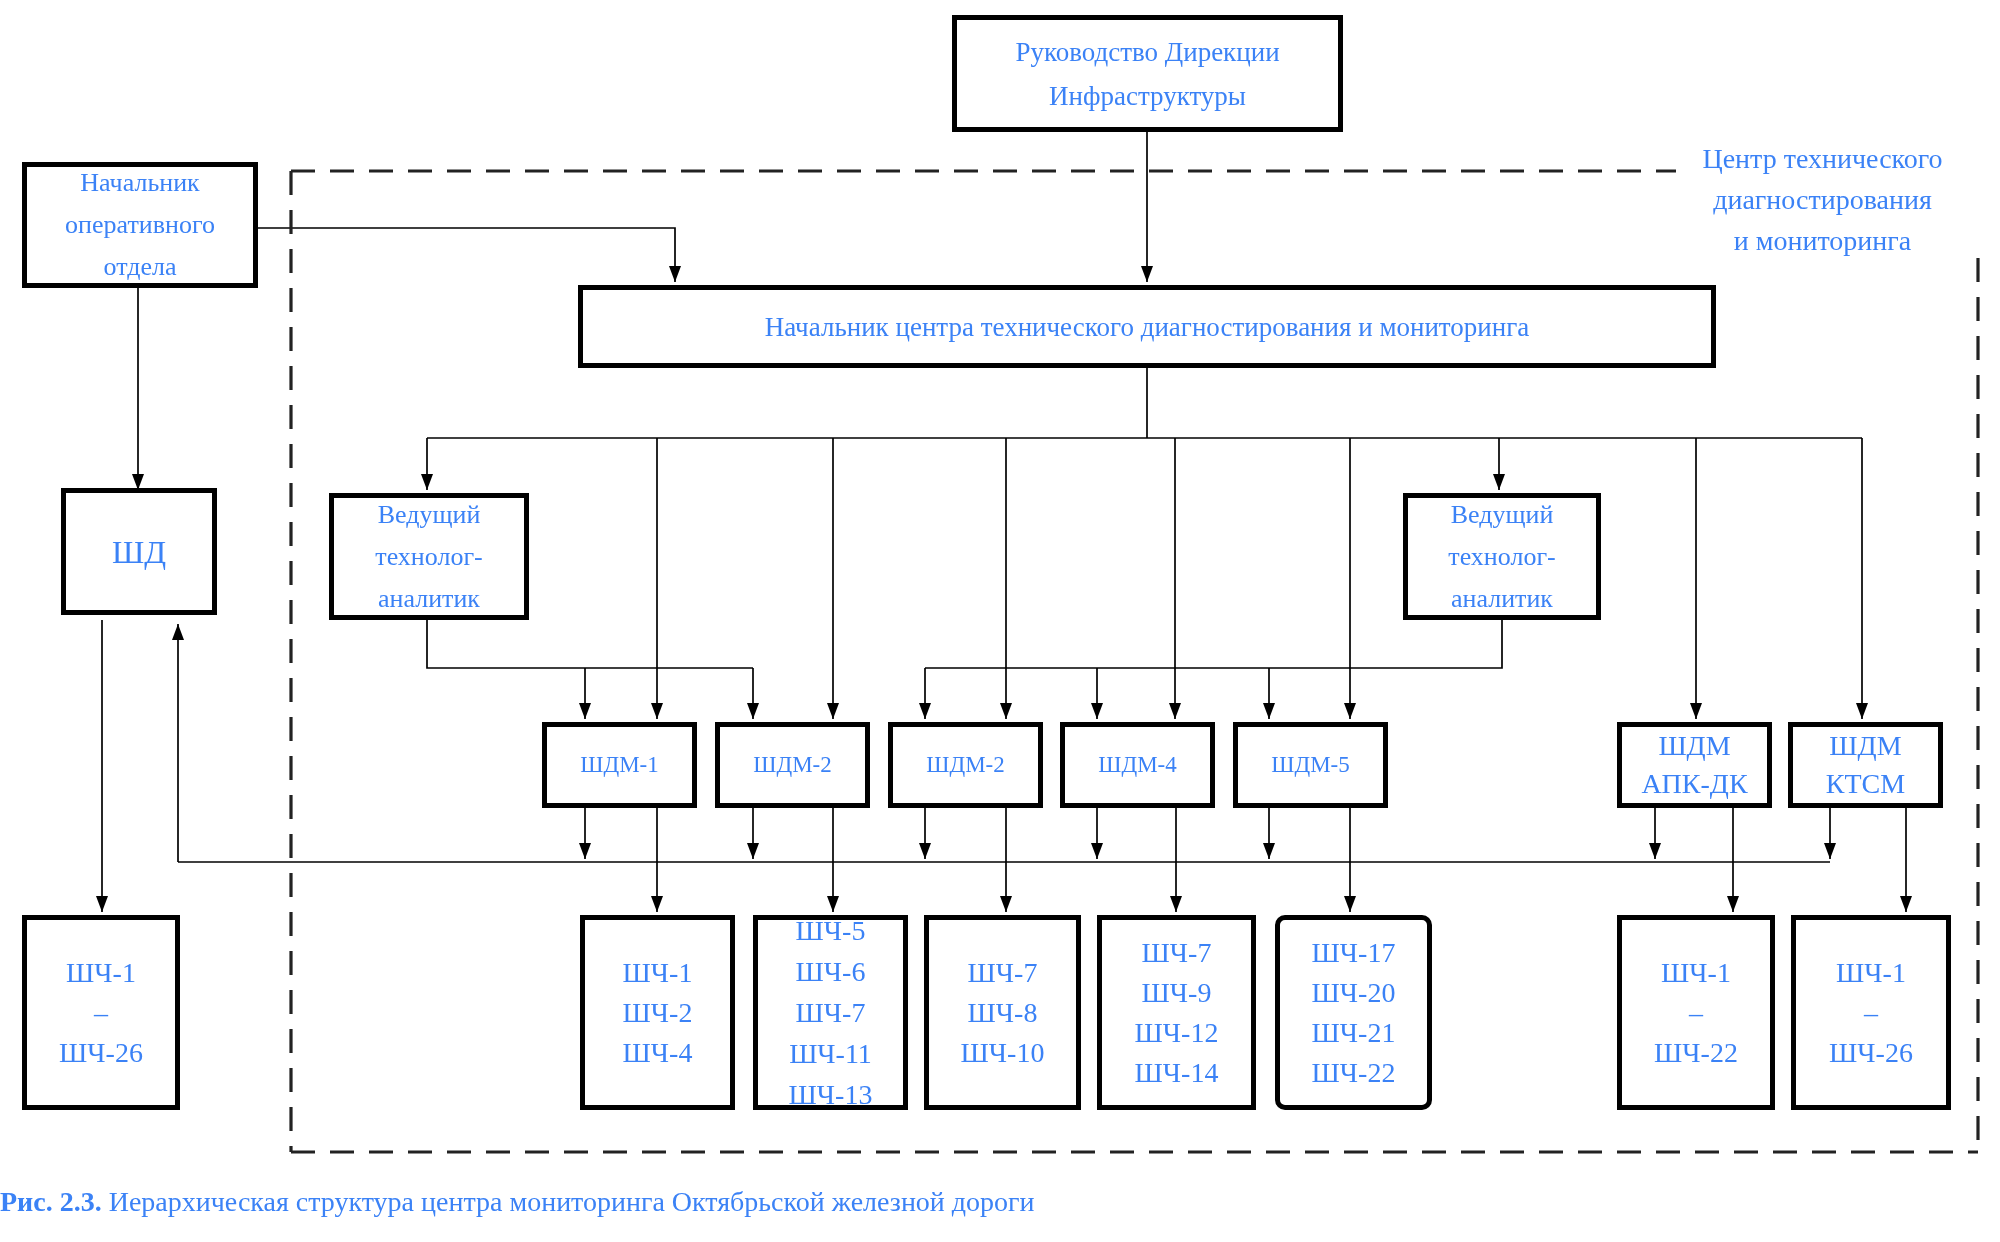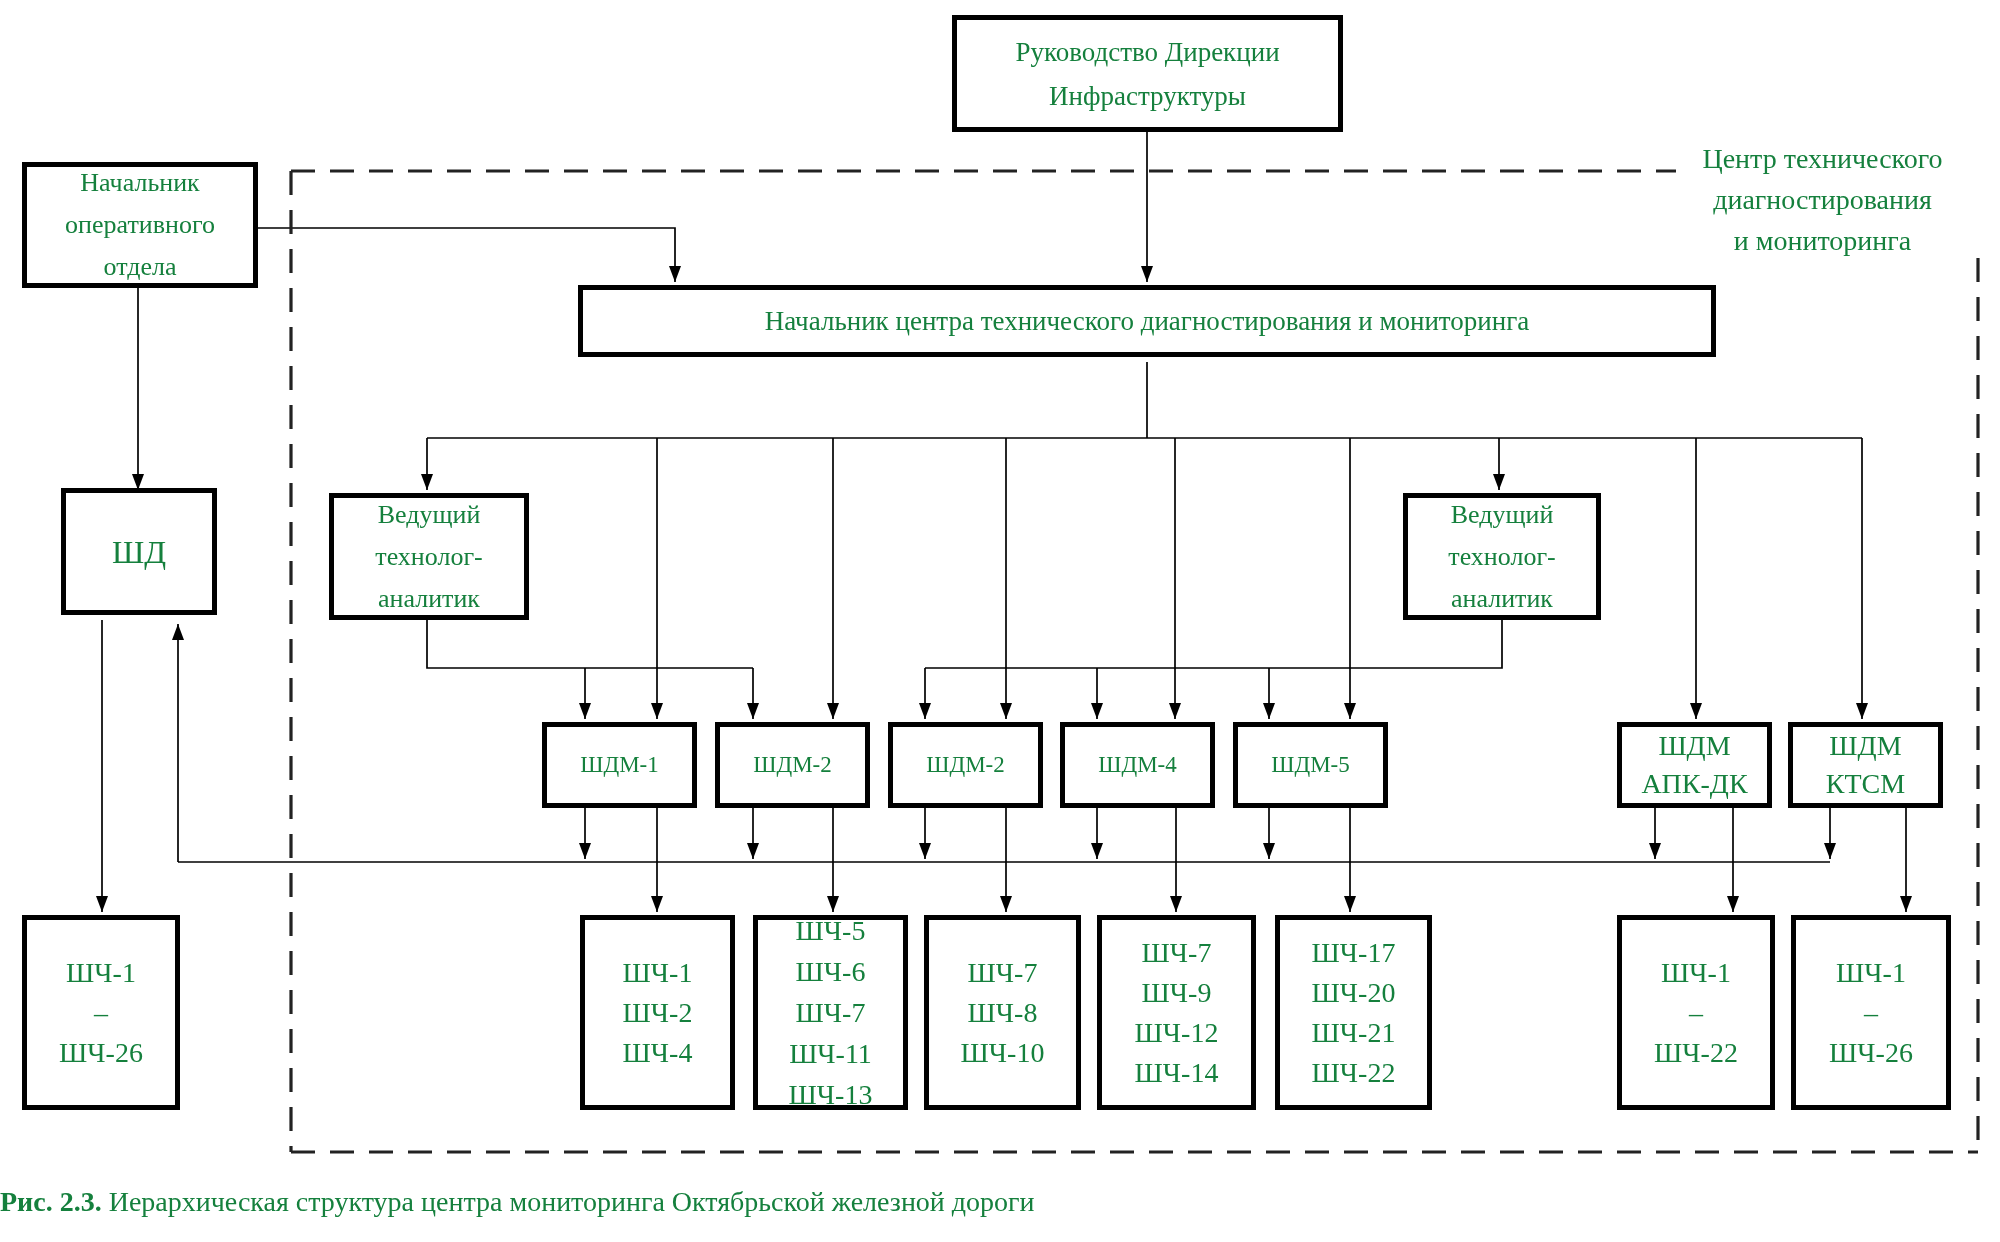--- a/index.html
+++ b/index.html
@@ -1,49 +1,49 @@
 <!DOCTYPE html>
 <html><head>
 <meta charset="utf-8">
 <style>
   html,body{margin:0;padding:0;background:#fff;}
   .page{
     position:relative;
     width:2000px;height:1242px;
     background:#fff;
     font-family:"Liberation Serif", serif;
-    color:#15803d;
+    color:#3b82f6;
     overflow:hidden;
   }
   .wires{position:absolute;left:0;top:0;z-index:1;}
   .node{
     position:absolute;box-sizing:border-box;
     background:#fff;border:5px solid #000;
     display:flex;align-items:center;justify-content:center;
     text-align:center;white-space:pre-line;
     z-index:2;line-height:40px;font-size:27px;
   }
   .n-lead{left:952px;top:15px;width:391px;height:117px;line-height:44px;}
   .n-ops{left:22px;top:162px;width:236px;height:126px;font-size:26px;line-height:42px;}
-  .n-wide{left:578px;top:285px;width:1138px;height:72px;font-size:27px;}
+  .n-wide{left:578px;top:285px;width:1138px;height:83px;font-size:27px;}
   .n-shd{left:61px;top:488px;width:156px;height:127px;font-size:32px;}
   .n-techL{left:329px;top:493px;width:200px;height:127px;font-size:26px;line-height:42px;}
   .n-techR{left:1403px;top:493px;width:198px;height:127px;font-size:26px;line-height:42px;}
   .n-shdm{top:722px;width:155px;height:86px;font-size:23px;}
   .n-shdm1{left:542px;} .n-shdm2{left:715px;text-align:right;} .n-shdm3{left:888px;}
   .n-shdm4{left:1060px;} .n-shdm5{left:1233px;}
   .n-apk{left:1617px;top:722px;width:155px;height:86px;font-size:28px;line-height:38px;}
   .n-ktsm{left:1788px;top:722px;width:155px;height:86px;font-size:28px;line-height:38px;}
   .n-shch{top:915px;height:195px;font-size:28px;line-height:40px;}
   .n-shchL{left:22px;width:158px;}
   .n-shchA{left:580px;width:155px;}
   .n-shchB{left:753px;width:155px;line-height:41px;}
   .n-shchC{left:924px;width:157px;}
   .n-shchD{left:1097px;width:159px;}
-  .n-shchE{left:1275px;width:157px;}
+  .n-shchE{left:1275px;width:157px;border-radius:10px;}
   .n-shchF{left:1617px;width:158px;}
   .n-shchG{left:1791px;width:160px;}
   .region-label{
     position:absolute;left:1645px;top:138px;width:355px;
     font-size:28px;line-height:41px;
     text-align:center;white-space:pre-line;z-index:2;
   }
   .caption{
     position:absolute;left:0;top:1186px;width:2000px;
     text-align:left;font-size:28px;z-index:2;

